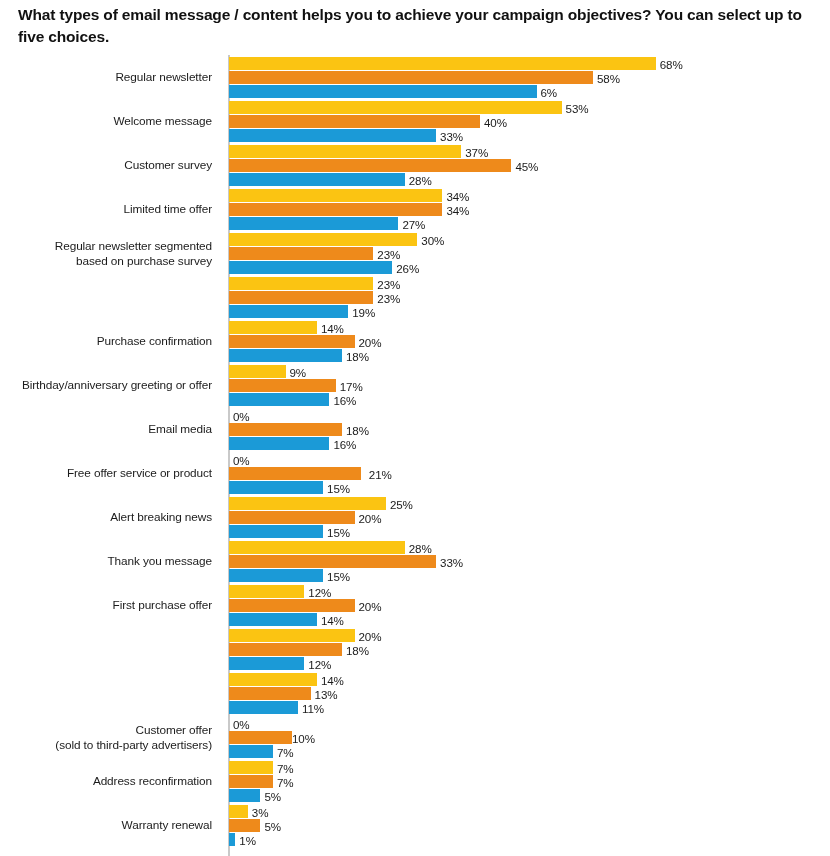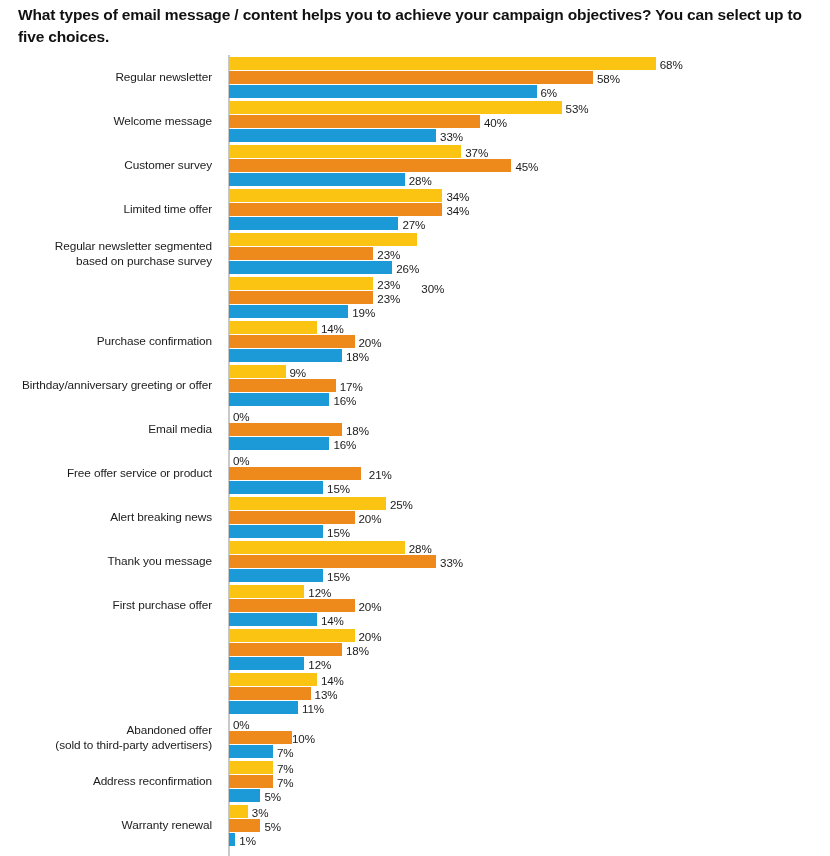--- a/index.html
+++ b/index.html
@@ -183,21 +183,21 @@
         </div>
       </div>
       <div class="row" style="top: 177px;">
         <div class="row-label">
           <span>Regular newsletter segmented</span>
           <span>based on purchase survey</span>
         </div>
         <div class="bars">
           <div class="bar-track s0">
             <span class="bar" style="width: 188.3px; background: rgb(251, 196, 18);"></span>
-            <span class="bar-value" style="left: 188.3px; margin-top: 48px;">30%</span>
+            <span class="bar-value" style="left: 188.3px;">30%</span>
           </div>
           <div class="bar-track s1">
             <span class="bar" style="width: 144.3px; background: rgb(238, 138, 27);"></span>
             <span class="bar-value" style="left: 144.3px;">23%</span>
           </div>
           <div class="bar-track s2">
             <span class="bar" style="width: 163.2px; background: rgb(27, 154, 215);"></span>
             <span class="bar-value" style="left: 163.2px;">26%</span>
           </div>
         </div>
@@ -376,21 +376,21 @@
             <span class="bar-value" style="left: 81.6px;">13%</span>
           </div>
           <div class="bar-track s2">
             <span class="bar" style="width: 69px; background: rgb(27, 154, 215);"></span>
             <span class="bar-value" style="left: 69px;">11%</span>
           </div>
         </div>
       </div>
       <div class="row" style="top: 661px;">
         <div class="row-label">
-          <span>Abandoned offer</span>
+          <span>Customer offer</span>
           <span>(sold to third-party advertisers)</span>
         </div>
         <div class="bars">
           <div class="bar-track s0">
             <span class="bar-value" style="left: 0px;">0%</span>
           </div>
           <div class="bar-track s1">
             <span class="bar" style="width: 62.8px; background: rgb(238, 138, 27);"></span>
             <span class="bar-value" style="left: 59px;">10%</span>
           </div>

